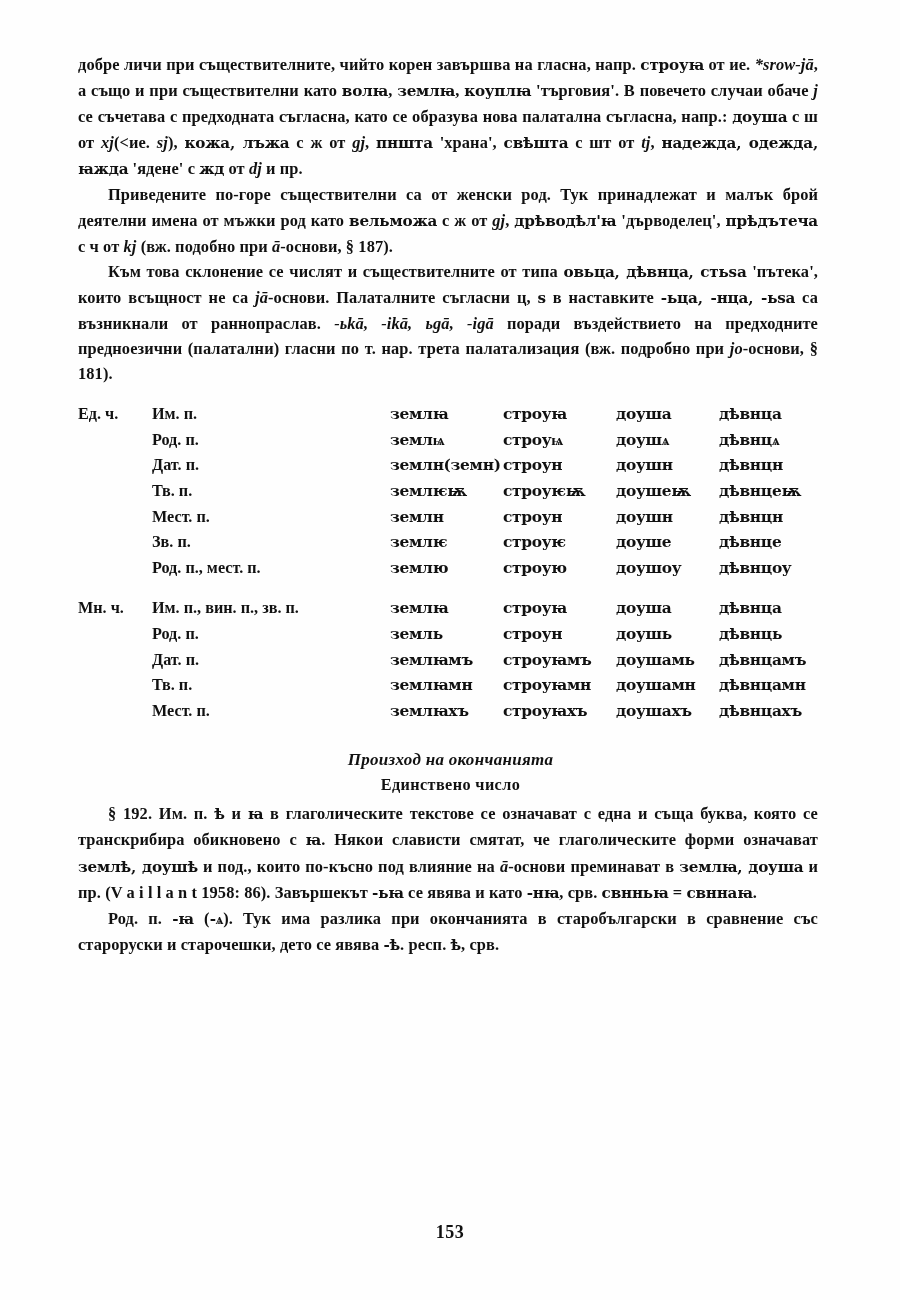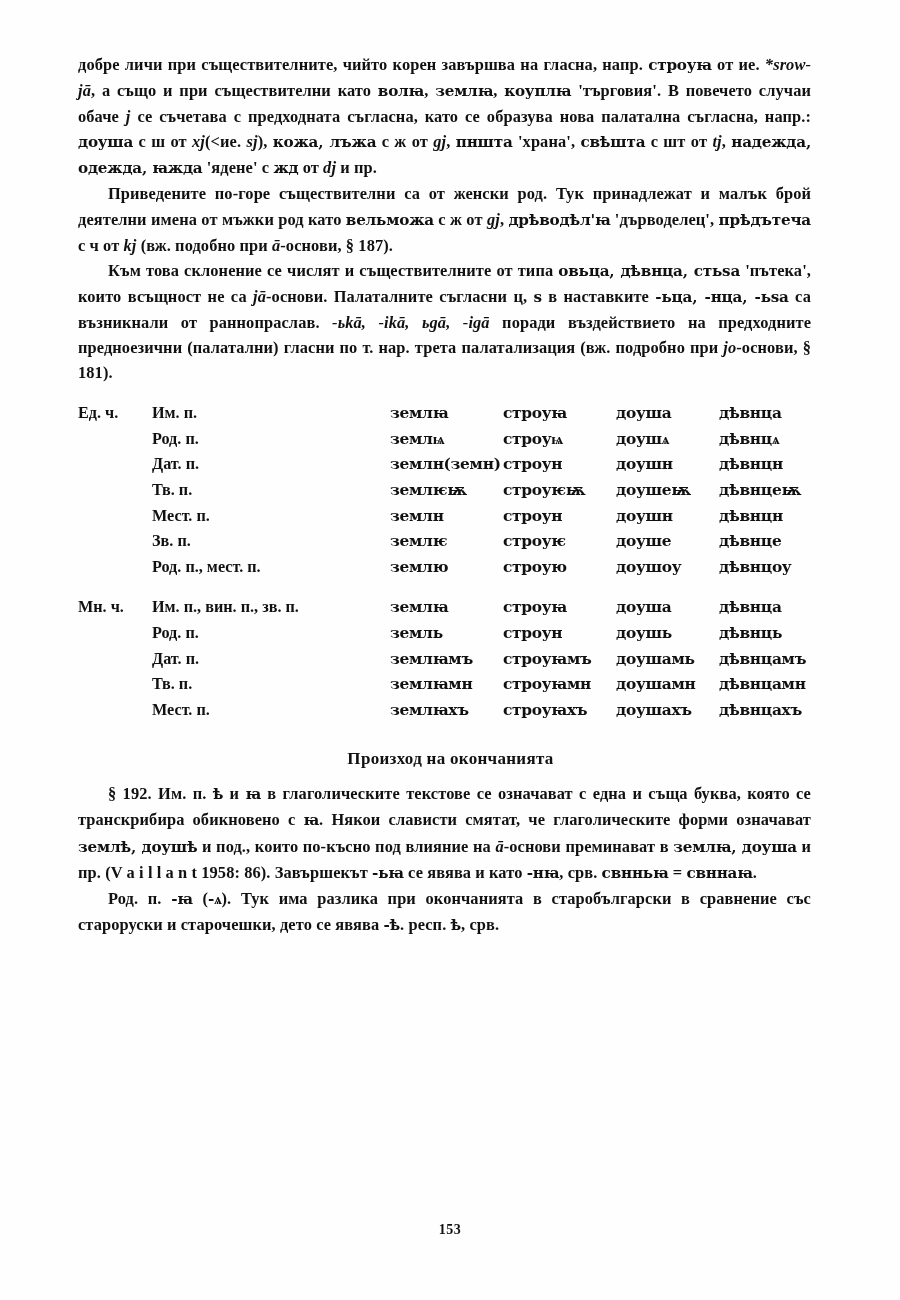--- a/index.html
+++ b/index.html
@@ -28,21 +28,21 @@
     top: 52px;
     width: 745px;
   }
 
   
   .para {
     font-size: 16.4px;
     line-height: 25.1px;
     text-align: justify;
     text-justify: inter-word;
-    margin: 0 12px 0 0;
+    margin: 0 5px 0 0;
     letter-spacing: 0.1px;
     font-weight: 600;
   }
   .para.indent { text-indent: 30px; }
   .para + .para { margin-top: 0px; }
 
   
   .ocs {
     font-family: "DejaVu Serif", "Liberation Serif", serif;
     font-weight: 700;
@@ -53,20 +53,21 @@
 
   
   .heading-center {
     text-align: center;
     font-size: 17px;
     font-weight: 600;
     letter-spacing: 0.2px;
   }
   .heading-italic {
     text-align: center;
+    font-style: italic;
     font-size: 17px;
     font-weight: 600;
     letter-spacing: 0.3px;
   }
   .heading-sub {
     text-align: center;
     font-size: 16.2px;
     font-weight: 600;
     letter-spacing: 0.4px;
   }
@@ -98,21 +99,21 @@
   }
   tr.group-gap > td { padding-top: 15px; }
 
   
   .folio {
     position: absolute;
     left: 0;
     top: 1222px;
     width: 900px;
     text-align: center;
-    font-size: 14px;
+    font-size: 18px;
     font-weight: 700;
     letter-spacing: 0.5px;
   }
 
   .block-gap-sm { height: 6px; }
   .block-gap-md { height: 16px; }
   .block-gap-lg { height: 26px; }
 </style>
 </head>
 <body>
@@ -229,20 +230,21 @@
           </tr>
         </tbody>
     </table>
 
     <div class="block-gap-lg"></div>
 
     <div class="heading-italic">Произход на окончанията</div>
 
     <div class="block-gap-sm"></div>
 
+    <div class="heading-sub">Единствено число</div>
 
     <div class="block-gap-sm"></div>
 
     <div id="para-block-2">
         <div class="para indent" id="p-192"><span>§ 192. Им. п. </span><span class="ocs">ѣ</span><span> и </span><span class="ocs">ꙗ</span><span> в глаголическите текстове се означават с една и съща буква, която се транскрибира обикновено с </span><span class="ocs">ꙗ</span><span>. Някои слависти смятат, че глаголическите форми означават </span><span class="ocs">землѣ, доушѣ</span><span> и под., които по-късно под влияние на </span><span class="it">ā</span><span>-основи преминават в </span><span class="ocs">землꙗ, доуша</span><span> и пр. (V a i l l a n t 1958: 86). Завършекът </span><span class="ocs">-ьꙗ</span><span> се явява и като </span><span class="ocs">-нꙗ</span><span>, срв. </span><span class="ocs">свнньꙗ</span><span> = </span><span class="ocs">свннаꙗ</span><span>.</span></div>
         <div class="para indent" id="p-genitive"><span>Род. п. </span><span class="ocs">-ꙗ</span><span> (</span><span class="ocs">-ѧ</span><span>). Тук има разлика при окончанията в старобългарски в сравнение със староруски и старочешки, дето се явява </span><span class="ocs">-ѣ</span><span>. респ. </span><span class="ocs">ѣ</span><span>, срв.</span></div>
       </div>
 
   </div>
 

